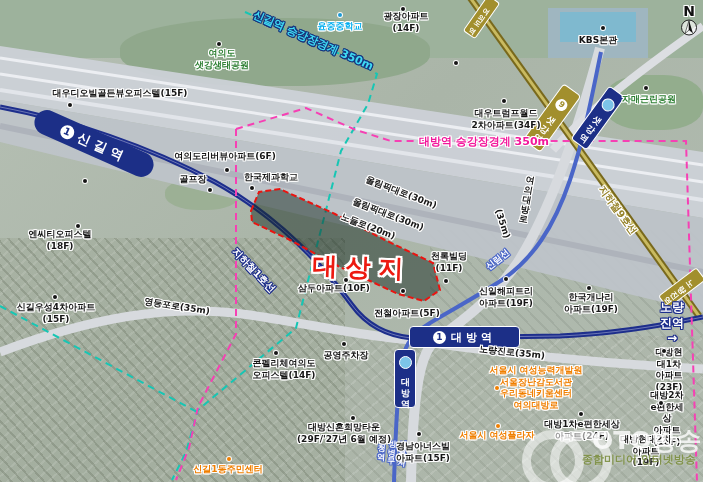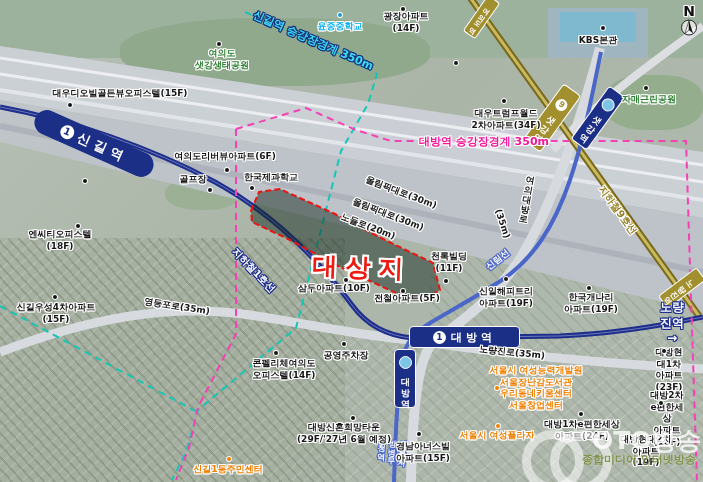--- a/index.html
+++ b/index.html
@@ -176,21 +176,21 @@
 2차아파트(34F)</div>
   <div class="lbl" style="left:120px;top:94px;white-space:nowrap">대우디오빌골든뷰오피스텔(15F)</div>
   <div class="lbl" style="left:60px;top:241px">엔씨티오피스텔
 (18F)</div>
   <div class="lbl" style="left:225px;top:157px;white-space:nowrap">여의도리버뷰아파트(6F)</div>
   <div class="lbl" style="left:193px;top:180px">골프장</div>
   <div class="lbl" style="left:271px;top:178px;white-space:nowrap">한국제과학교</div>
   <div class="lbl" style="left:56px;top:314px">신길우성4차아파트
 (15F)</div>
   <div class="lbl" style="left:334px;top:289px;white-space:nowrap">삼두아파트(10F)</div>
-  <div class="lbl" style="left:407px;top:299px;white-space:nowrap">전철아파트(5F)</div>
+  <div class="lbl" style="left:407px;top:314px;white-space:nowrap">전철아파트(5F)</div>
   <div class="lbl" style="left:449px;top:263px">천록빌딩
 (11F)</div>
   <div class="lbl" style="left:506px;top:298px">신일해피트리
 아파트(19F)</div>
   <div class="lbl" style="left:591px;top:304px">한국개나리
 아파트(19F)</div>
   <div class="lbl" style="left:669px;top:370px">대방현대1차
 아파트(23F)</div>
   <div class="lbl" style="left:667px;top:419px">대방2차e편한세상
 아파트(18F)</div>
@@ -206,21 +206,21 @@
 오피스텔(14F)</div>
   <div class="lbl" style="left:346px;top:356px;white-space:nowrap">공영주차장</div>
   <div class="lbl green" style="left:222px;top:60px">여의도
 샛강생태공원</div>
   <div class="lbl green" style="left:649px;top:100px;white-space:nowrap">자매근린공원</div>
   <div class="lbl cyan" style="left:340px;top:27px;white-space:nowrap">윤중중학교</div>
   <div class="lbl orange" style="left:228px;top:470px;white-space:nowrap">신길1동주민센터</div>
   <div class="lbl orange" style="left:536px;top:388px">서울시 여성능력개발원
 서울장난감도서관
 우리동네키움센터
-서울창업센터</div>
+여의대방로</div>
   <div class="lbl orange" style="left:497px;top:436px;white-space:nowrap">서울시 여성플라자</div>
 
   <div class="dot" style="left:403px;top:9px"></div>
   <div class="dot" style="left:603px;top:28px"></div>
   <div class="dot" style="left:456px;top:63px"></div>
   <div class="dot" style="left:504px;top:101px"></div>
   <div class="dot" style="left:70px;top:105px"></div>
   <div class="dot" style="left:85px;top:181px"></div>
   <div class="dot" style="left:78px;top:226px"></div>
   <div class="dot" style="left:227px;top:170px"></div>

